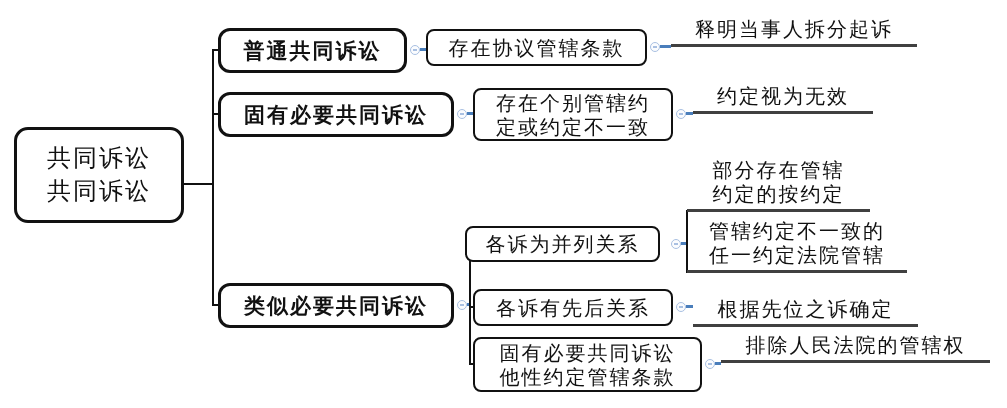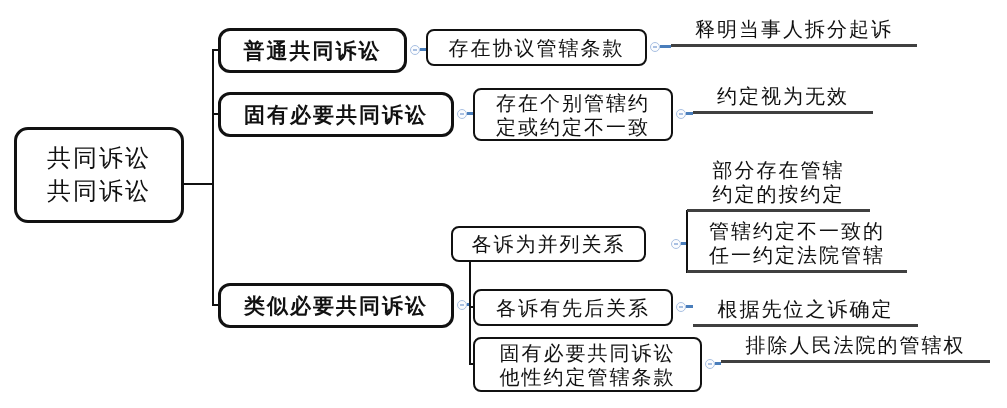--- a/index.html
+++ b/index.html
@@ -128,21 +128,21 @@
   <div class="collapse" style="left:457px; top:300px;">
       <span class="minus"></span>
     </div>
   <div class="blueseg" style="left:467px; top:303px; width:4px;"></div>
 
   <div class="vline" style="left:469px; top:243px; height:122px;"></div>
   <div class="hline" style="left:469px; top:243px; width:6px;"></div>
   <div class="hline" style="left:469px; top:306px; width:6px;"></div>
   <div class="hline" style="left:469px; top:363px; width:6px;"></div>
 
-  <div class="node child-node" style="left:451px; top:226px; width:195px; height:36px;">
+  <div class="node child-node" style="left:465px; top:226px; width:195px; height:36px;">
     <span>各诉为并列关系</span>
   </div>
   <div class="collapse" style="left:671px; top:239px;">
       <span class="minus"></span>
     </div>
   <div class="blueseg" style="left:681px; top:242px; width:6px;"></div>
   <div class="vline" style="left:686px; top:210px; height:63px;"></div>
 
   <div class="leaf-node" style="left:687px; top:156px; width:183px; height:56px;">
     <span>部分存在管辖</span>

